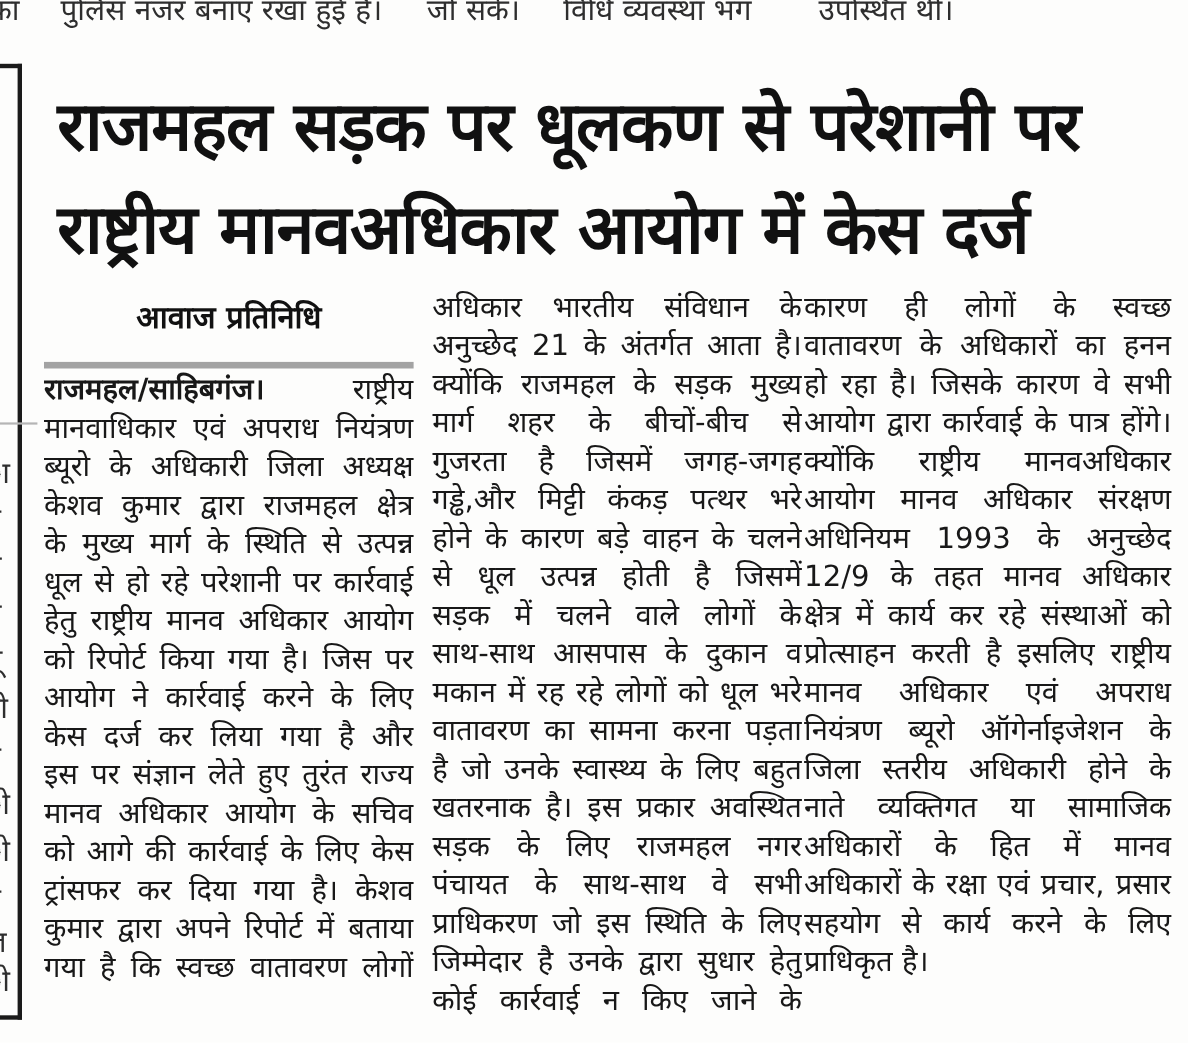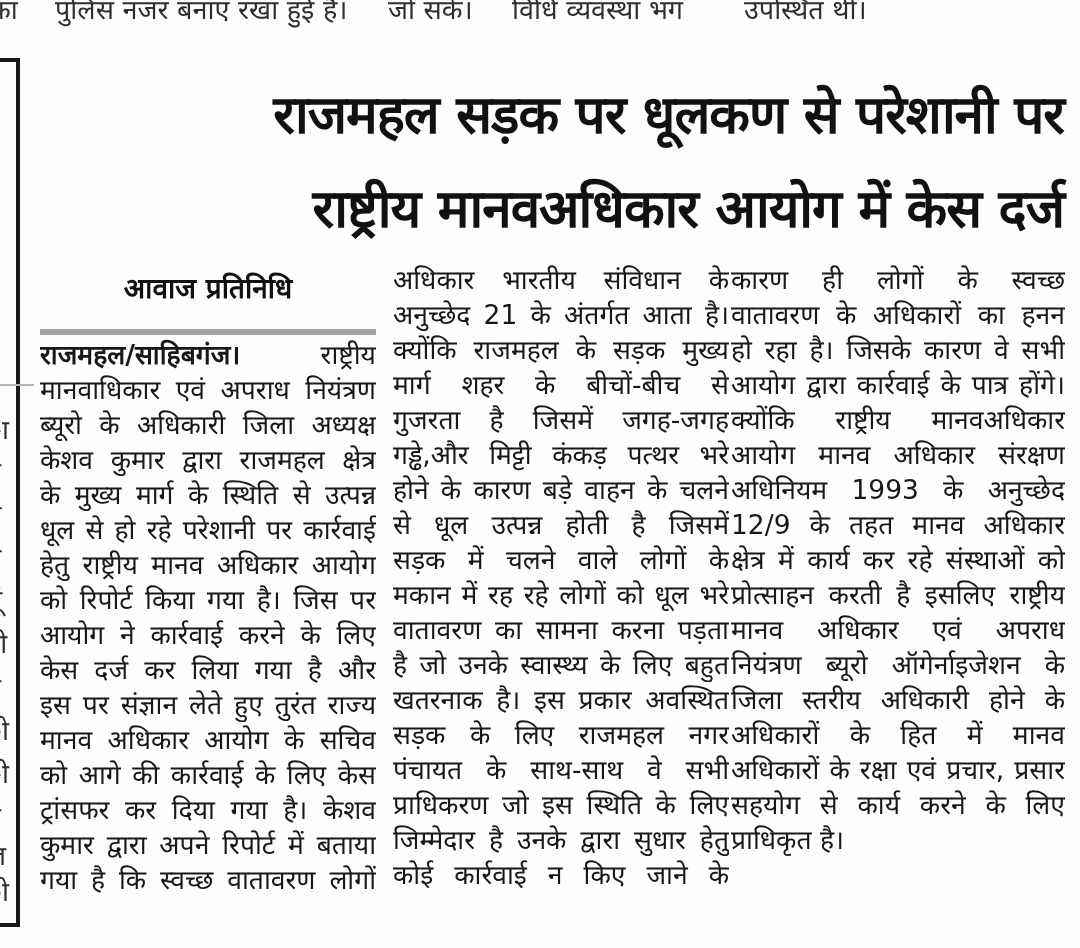--- a/index.html
+++ b/index.html
@@ -62,23 +62,23 @@
   }
 
   
   .article {
     position: absolute; left: 40px; top: 58px;
     width: 1040px; height: 890px;
   }
   .headline {
     margin: 10px 0 0 12px;
     width: 1012px;
-    text-align: right;
+    text-align: left;
     font-weight: 700;
-    font-size: 53px;
+    font-size: 62px;
     line-height: 94px;
     letter-spacing: -1px;
     color: #111111;
     white-space: nowrap;
   }
   .columns {
     position: absolute; left: 0; top: 204px;
     width: 1040px;
     display: flex;
   }
@@ -193,20 +193,21 @@
       <div class="col col2">
           <div class="body-line">अधिकार भारतीय संविधान के</div>
           <div class="body-line">अनुच्छेद 21 के अंतर्गत आता है।</div>
           <div class="body-line">क्योंकि राजमहल के सड़क मुख्य</div>
           <div class="body-line">मार्ग शहर के बीचों-बीच से</div>
           <div class="body-line">गुजरता है जिसमें जगह-जगह</div>
           <div class="body-line">गड्ढे,और मिट्टी कंकड़ पत्थर भरे</div>
           <div class="body-line">होने के कारण बड़े वाहन के चलने</div>
           <div class="body-line">से धूल उत्पन्न होती है जिसमें</div>
           <div class="body-line">सड़क में चलने वाले लोगों के</div>
+          <div class="body-line">साथ-साथ आसपास के दुकान व</div>
           <div class="body-line">मकान में रह रहे लोगों को धूल भरे</div>
           <div class="body-line">वातावरण का सामना करना पड़ता</div>
           <div class="body-line">है जो उनके स्वास्थ्य के लिए बहुत</div>
           <div class="body-line">खतरनाक है। इस प्रकार अवस्थित</div>
           <div class="body-line">सड़क के लिए राजमहल नगर</div>
           <div class="body-line">पंचायत के साथ-साथ  वे सभी</div>
           <div class="body-line">प्राधिकरण जो इस स्थिति के लिए</div>
           <div class="body-line">जिम्मेदार है उनके द्वारा सुधार हेतु</div>
           <div class="body-line">कोई कार्रवाई न किए जाने के</div>
         </div>
@@ -218,20 +219,21 @@
           <div class="body-line">आयोग द्वारा कार्रवाई के पात्र होंगे।</div>
           <div class="body-line">क्योंकि राष्ट्रीय मानवअधिकार</div>
           <div class="body-line">आयोग मानव अधिकार संरक्षण</div>
           <div class="body-line">अधिनियम 1993 के अनुच्छेद</div>
           <div class="body-line">12/9 के तहत मानव अधिकार</div>
           <div class="body-line">क्षेत्र में कार्य कर रहे संस्थाओं को</div>
           <div class="body-line">प्रोत्साहन करती है इसलिए राष्ट्रीय</div>
           <div class="body-line">मानव अधिकार एवं अपराध</div>
           <div class="body-line">नियंत्रण ब्यूरो ऑगेर्नाइजेशन के</div>
           <div class="body-line">जिला स्तरीय अधिकारी होने के</div>
+          <div class="body-line">नाते व्यक्तिगत या सामाजिक</div>
           <div class="body-line">अधिकारों के   हित में मानव</div>
           <div class="body-line">अधिकारों के रक्षा एवं प्रचार, प्रसार</div>
           <div class="body-line">सहयोग से कार्य करने के लिए</div>
           <div class="body-line">प्राधिकृत है।</div>
         </div>
 
     </div>
   </div>
 
 </div>

